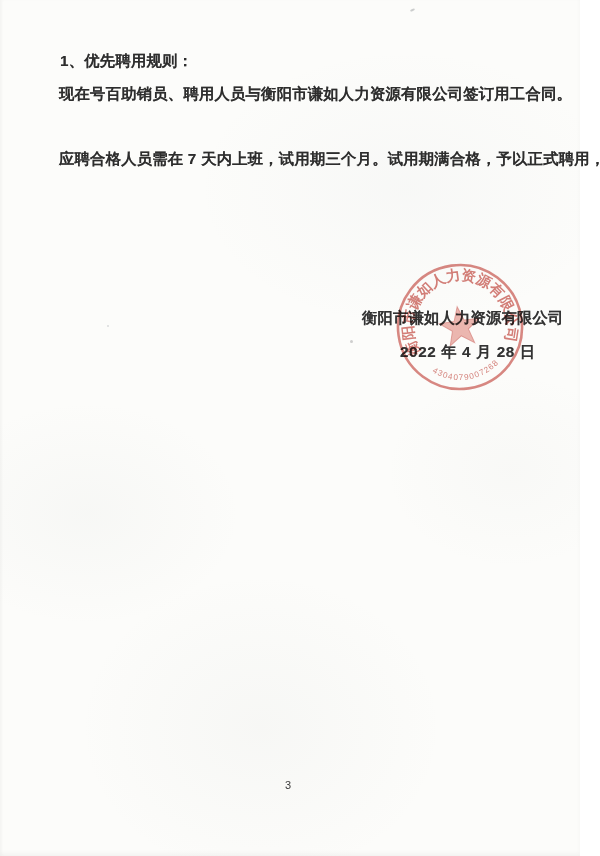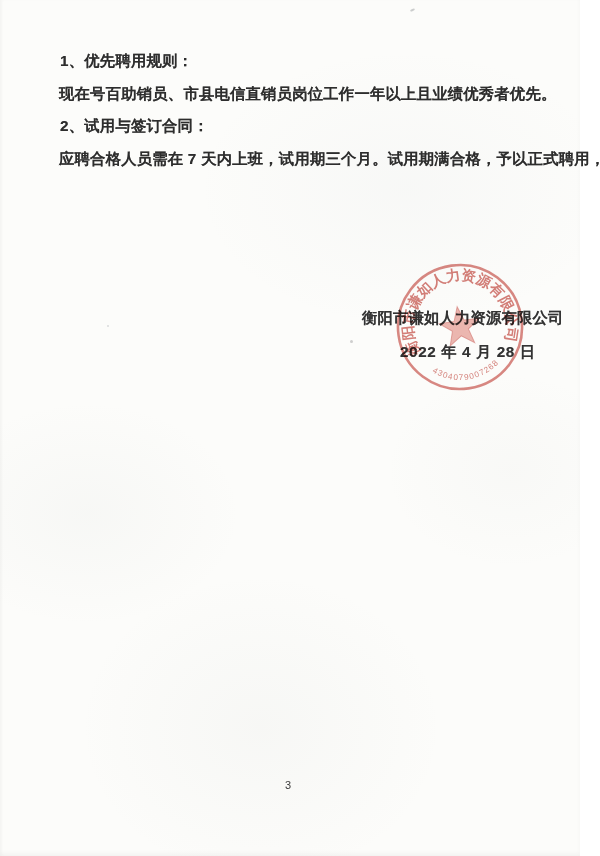--- a/index.html
+++ b/index.html
@@ -61,22 +61,21 @@
   .speck-a{top:9px;left:410px;width:5px;height:2px;transform:rotate(-25deg);background:rgba(130,135,138,0.4);}
   .speck-b{top:340px;left:350px;width:3px;height:3px;background:rgba(120,120,122,0.35);}
   .speck-c{top:325px;left:107px;width:2px;height:2px;background:rgba(140,142,145,0.3);}
 </style>
 </head>
 <body>
 
 <div class="paper">
 
   <div class="line l1">1、优先聘用规则：</div>
-  <div class="line l2">现在号百助销员、市县电信直销员岗位工作一年以上且业绩优秀者优先。</div>
-  <div class="line l3">2、试用与签订合同：</div>
+  <div class="line l2">现在号百助销员、聘用人员与衡阳市谦如人力资源有限公司签订用工合同。</div>
   <div class="line l4">应聘合格人员需在 7 天内上班，试用期三个月。试用期满合格，予以正式聘用，</div>
 
   <div class="sig sig-company">衡阳市谦如人力资源有限公司</div>
   <div class="sig sig-date">2022 年 4 月 28 日</div>
 
   <div class="seal">
     <svg viewBox="0 0 140 140" xmlns="http://www.w3.org/2000/svg">
       <defs>
         <path id="arcName" d="M 27.4 89.9 A 47 47 0 1 1 112.6 89.9" fill="none"></path>
         <path id="arcSerial" d="M 34.5 109.4 A 53 53 0 0 0 105.5 109.4" fill="none"></path>

